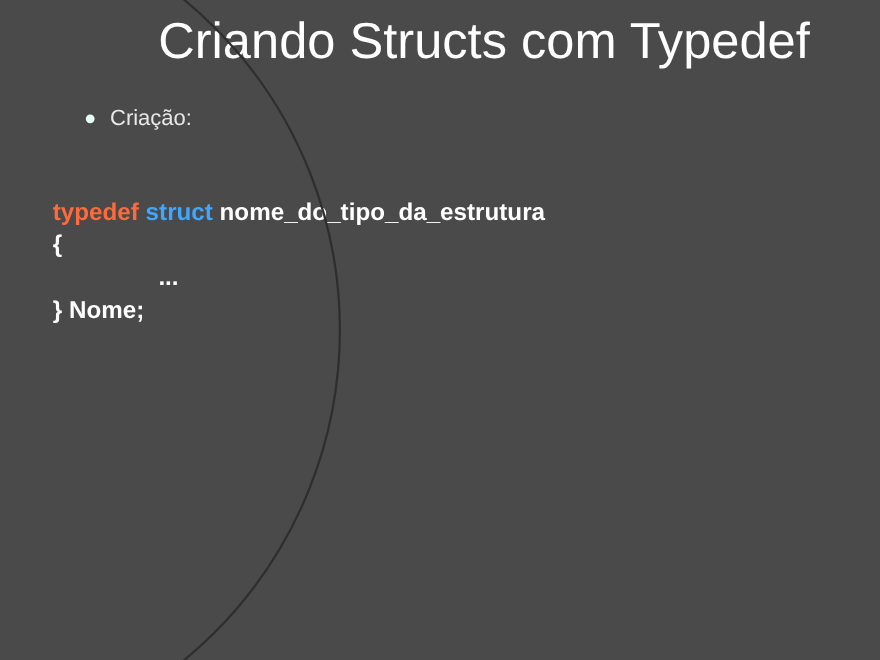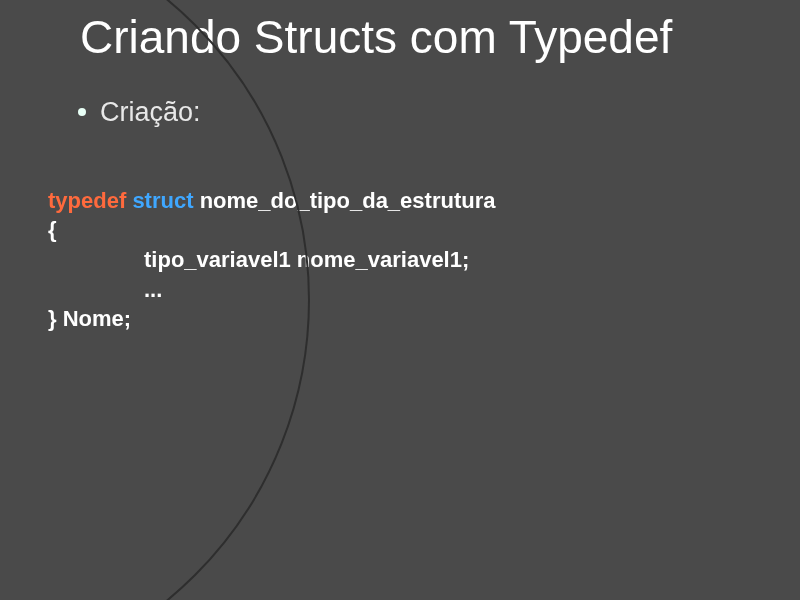--- a/index.html
+++ b/index.html
@@ -21,20 +21,21 @@
     position: absolute;
     left: -470px;
     top: -90px;
     width: 780px;
     height: 780px;
     border: 2px solid #2e2e2e;
     border-radius: 50%;
     pointer-events: none;
   }
   .title {
+    text-align: center;
     color: #fff;
     font-size: 46px;
     font-weight: 400;
     line-height: 1.1;
     padding-top: 12px;
     padding-left: 80px;
   }
   .bullet-row {
     margin-top: 34px;
     margin-left: 78px;
@@ -44,21 +45,21 @@
   }
   .bullet-dot {
     width: 8px;
     height: 8px;
     background: #e8fff6;
     border-radius: 50%;
     flex-shrink: 0;
   }
   .bullet-text {
     color: #e8e8e8;
-    font-size: 27px;
+    font-size: 20px;
     font-weight: 400;
     text-align: right;
   }
   .code-area {
     margin-top: 58px;
     margin-left: 48px;
     color: #ffffff;
     font-size: 22px;
     font-weight: 700;
     line-height: 1.35;
@@ -77,17 +78,16 @@
   <h1 class="title">Criando Structs com Typedef</h1>
 
   <div class="bullet-row">
     <span class="bullet-dot"></span>
     <span class="bullet-text">Criação:</span>
   </div>
 
   <div class="code-area">
     <div class="line"><span class="kw-typedef">typedef</span> <span class="kw-struct">struct</span> <span>nome_do_tipo_da_estrutura</span></div>
     <div class="line">{</div>
-    <div class="line"><span class="indent">tipo_variavel1 nome_variavel1;</span></div>
     <div class="line"><span class="indent">...</span></div>
     <div class="line">} Nome;</div>
   </div>
 </div>
 
 </body></html>

